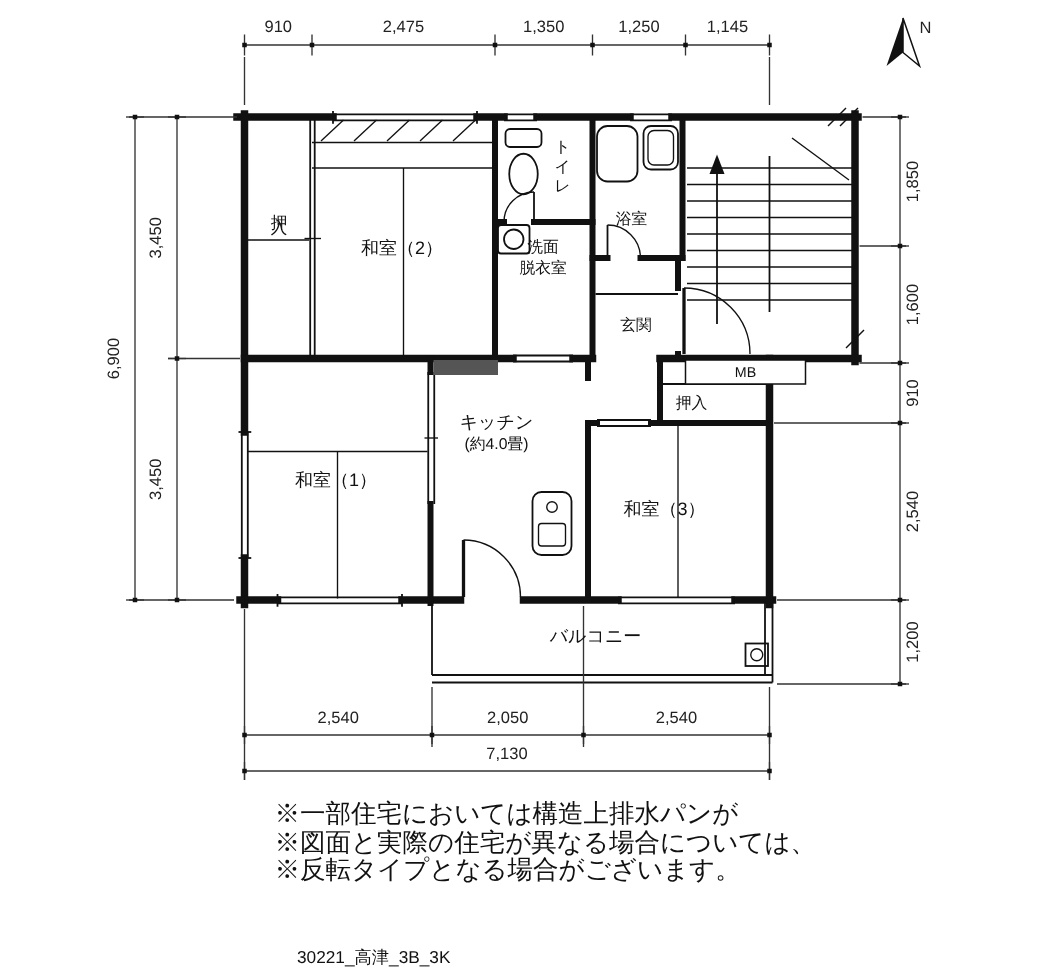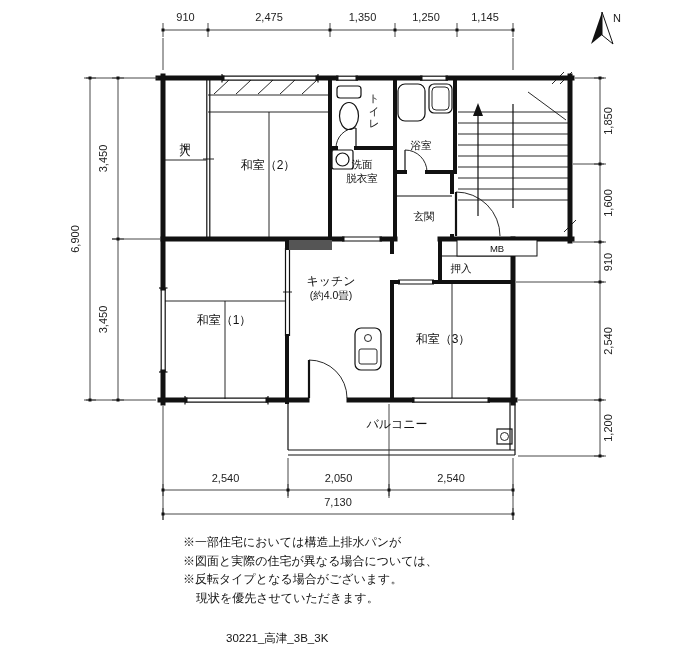--- a/index.html
+++ b/index.html
@@ -18,23 +18,23 @@
   .blk{fill:#111;stroke:none;}
   .wht{fill:#fff;stroke:#111;stroke-width:1;}
   text{fill:#111;font-family:"Liberation Sans",sans-serif;}
   .dimtxt{font-size:11px;fill:#222;}
   .room{font-size:12px;}
   .room-s{font-size:10.5px;}
   .room-xs{font-size:9.5px;}
   .vlabel{position:absolute;writing-mode:vertical-rl;text-orientation:upright;
           font-size:11px;letter-spacing:2px;line-height:1;}
   .vlabel.small{font-size:10.5px;letter-spacing:1px;}
-  .notes{position:absolute;left:183px;top:534px;font-size:12px;line-height:18.5px;white-space:nowrap;font-family:Liberation Mono, monospace;}
+  .notes{position:absolute;left:183px;top:534px;font-size:17px;line-height:18.5px;white-space:nowrap;}
   .notes .indent{padding-left:13px;}
-  .plan-id{position:absolute;left:198px;top:631px;font-size:11.5px;margin-left:28px;}
+  .plan-id{position:absolute;left:198px;top:631px;font-size:11.5px;}
 </style>
 </head>
 <body>
 
 <div class="canvas">
 
 <svg width="700" height="650" viewBox="0 0 700 650">
 
   <g>
 
@@ -323,18 +323,17 @@
   </g>
 </svg>
 
 <div class="vlabel" style="left:179px;top:134px;">押入</div>
 <div class="vlabel small" style="left:369px;top:86px;">トイレ</div>
 
 <div class="notes">
   <div>※一部住宅においては構造上排水パンが</div>
   <div>※図面と実際の住宅が異なる場合については、</div>
   <div>※反転タイプとなる場合がございます。</div>
-  <div class="indent">現状を優先させていただきます。</div>
 </div>
 
 <div class="plan-id">30221_高津_3B_3K</div>
 
 </div>
 
 </body></html>

